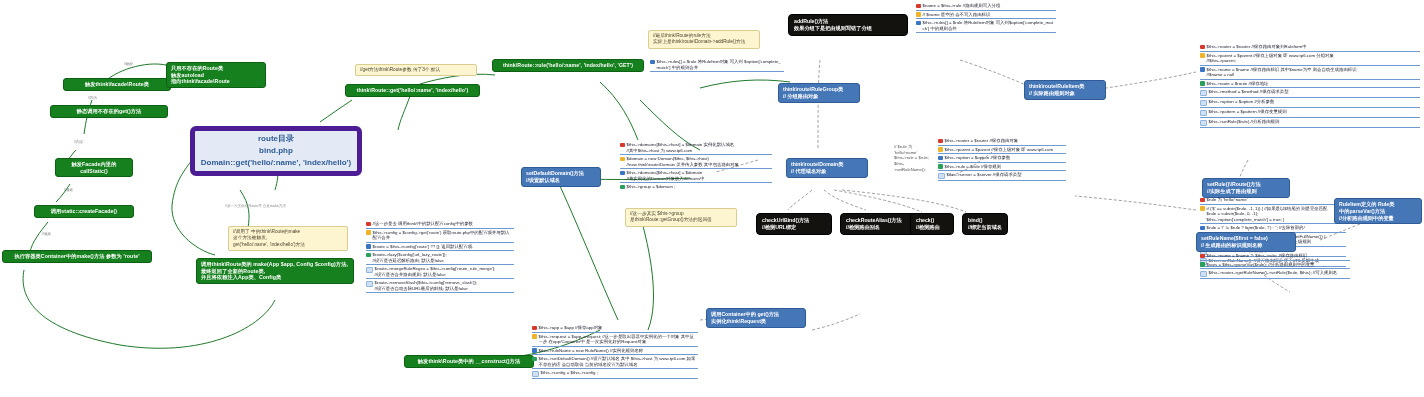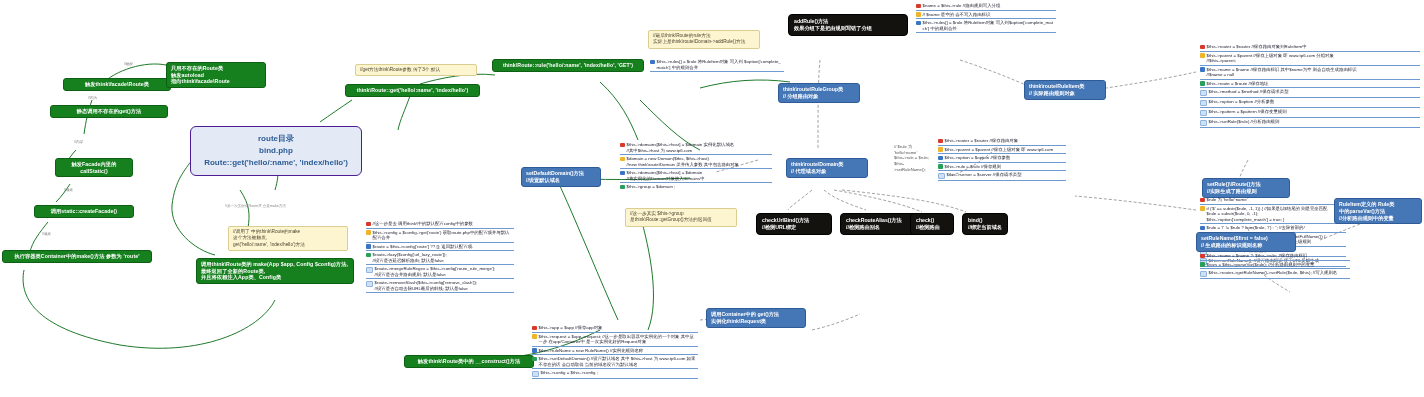--- a/index.html
+++ b/index.html
@@ -15,21 +15,21 @@
   
   .n-dark{background:#14120f;color:#ffffff;border:1px solid #000;border-radius:4px;
     padding:3px 5px;font-size:5.2px;line-height:1.3;font-weight:bold;}
   
   .n-blue{background:#4576b6;color:#ffffff;border:1px solid #2f5c96;border-radius:3px;
     padding:2px 4px;font-size:5.2px;line-height:1.3;font-weight:bold;}
   
   .n-note{background:#fdf5cf;color:#4a4330;border:1px solid #d9cd90;border-radius:2px;
     padding:2px 4px;font-size:4.7px;line-height:1.35;}
   
-  .n-center{background:#e3eaf5;border:1px solid #4c1d95;border-radius:6px;
+  .n-center{background:#e3eaf5;border:5px solid #4c1d95;border-radius:6px;
     color:#2f5c96;font-weight:bold;text-align:center;font-size:8px;line-height:1.5;
     display:flex;flex-direction:column;justify-content:center;align-items:center;}
 
   
   .list{position:absolute;}
   .row{display:flex;align-items:flex-start;gap:2px;border-bottom:1px solid #6f9ad0;
     padding:1px 1px 1px 0;font-size:4.4px;line-height:1.25;color:#223;}
   .row.nb{border-bottom:none;}
   .bullet{width:4.5px;height:4.5px;flex:0 0 4.5px;border-radius:1px;margin-top:.5px;}
   .bullet.red{background:#d8392b;}
@@ -103,21 +103,21 @@
 
   <div class="node n-green" style="left:345px;top:84px;width:135px;text-align:center;">think\Route::get('hello/:name', 'index/hello')</div>
 
   <div class="node n-green" style="left:492px;top:59px;width:152px;text-align:center;">think\Route::rule('hello/:name', 'index/hello', 'GET')</div>
 
   <div class="node n-note" style="left:355px;top:64px;width:122px;">//get方法think\Route参数 传了3个 默认</div>
 
   <div class="node n-center" style="left:190px;top:126px;width:172px;height:50px;">
     <div>route目录</div>
     <div>bind.php</div>
-    <div>Route::get('hello/:name', 'index/hello')</div>
+    <div>Domain::get('hello/:name', 'index/hello')</div>
   </div>
 
   <div class="node n-note" style="left:228px;top:226px;width:120px;white-space:pre-line;">//调用了 中的think\Route的make
 这个方法被触发,
 get('hello/:name', 'index/hello')方法</div>
 
   <div class="node n-green" style="left:196px;top:258px;width:158px;white-space:pre-line;">调用think\Route类的 make(App $app, Config $config)方法,
 最终返回了全新的Route类,
 并且将依赖注入App类、Config类</div>
 

